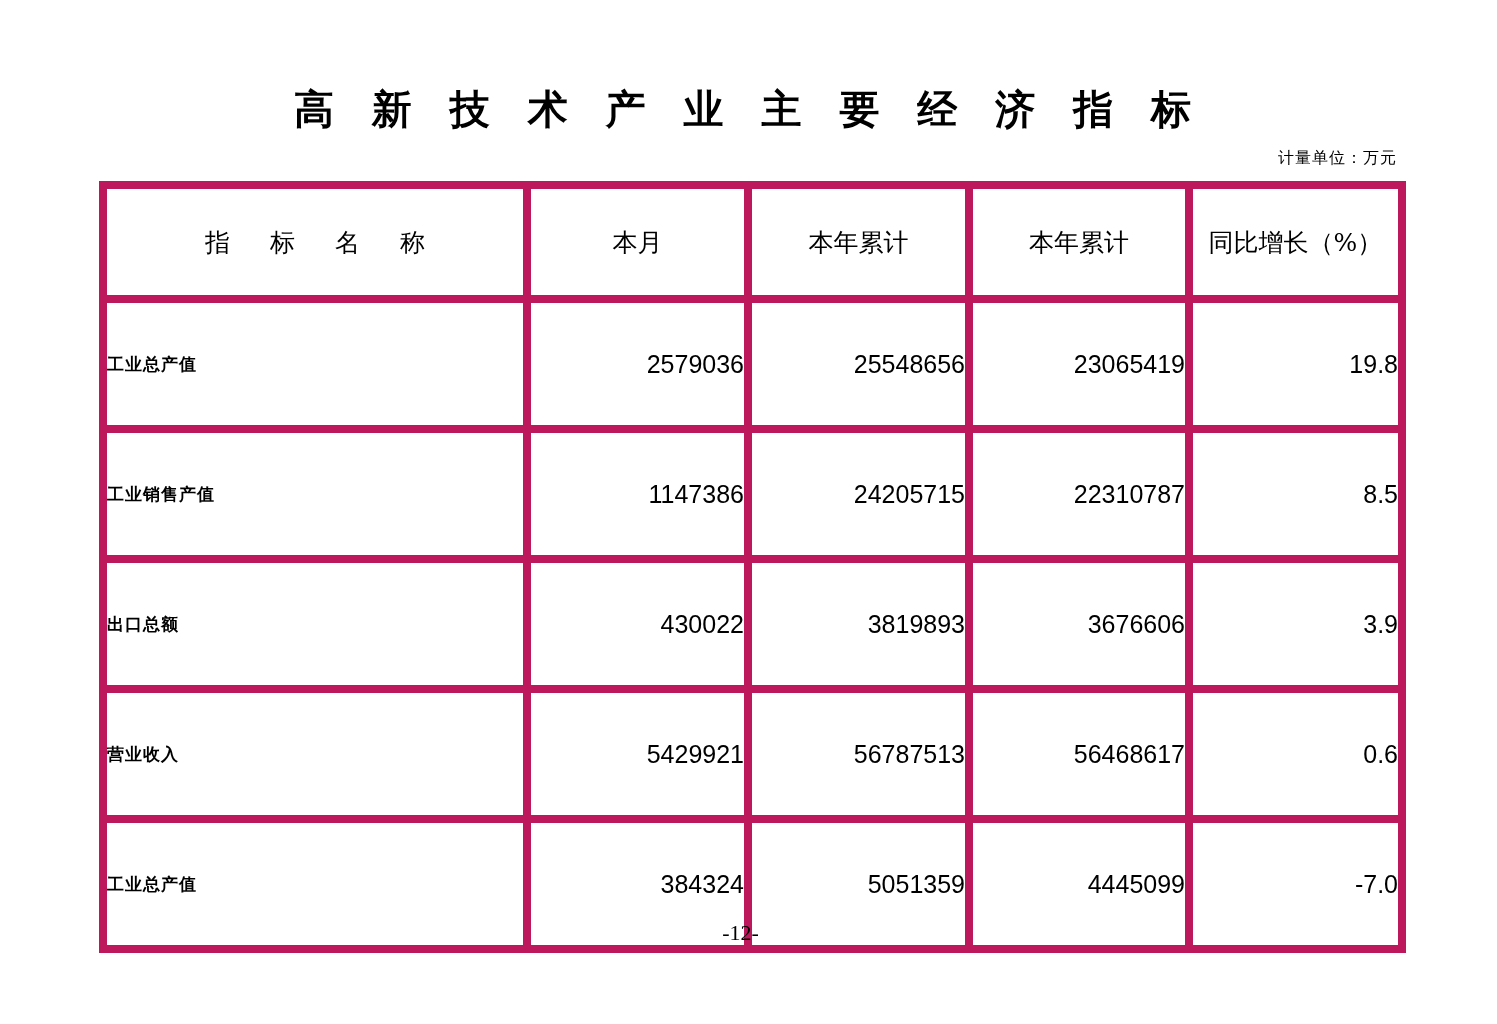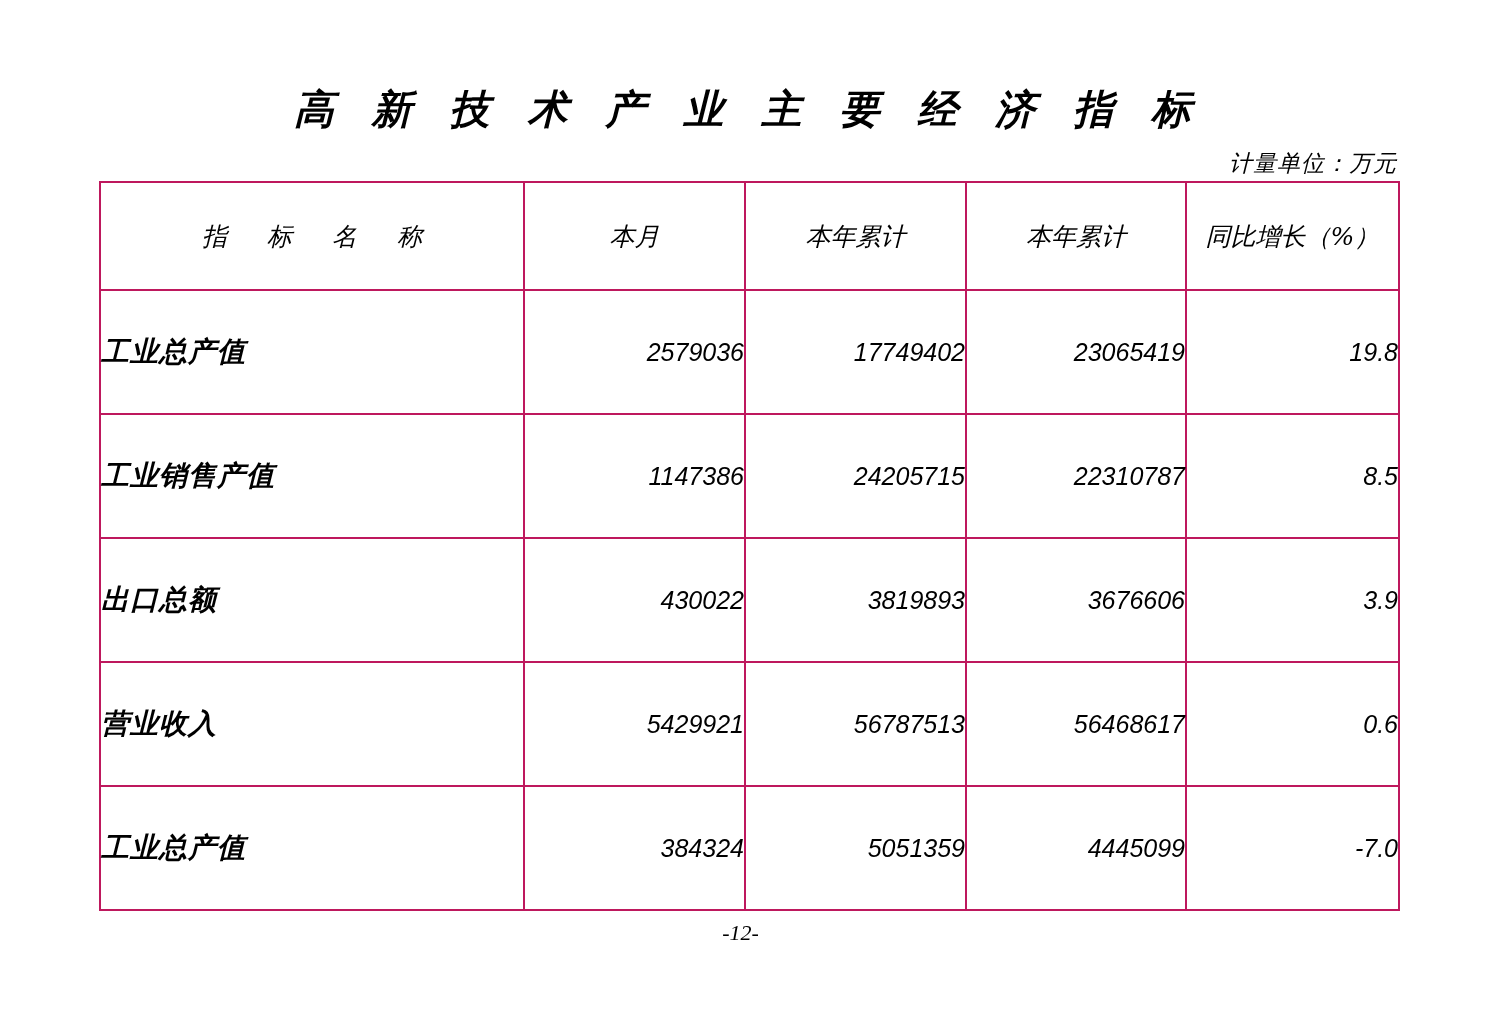--- a/index.html
+++ b/index.html
@@ -13,50 +13,49 @@
     font-family: "Liberation Serif", "DejaVu Serif", serif;
     color: #000000;
     position: relative;
     overflow: hidden;
   }
   .page {
     position: relative;
     width: 1497px;
     height: 796px;
     box-sizing: border-box;
-    font-style: italic;
   }
   .doc-title {
     text-align: center;
     font-size: 40px;
     font-weight: bold;
     letter-spacing: 12px;
     margin: 0;
     padding-top: 82px;
     font-family: "DejaVu Serif", "Liberation Serif", serif;
     white-space: nowrap;
   }
   .unit-line {
     position: absolute;
     right: 100px;
     top: 148px;
-    font-size: 23px;
+    font-size: 16px;
     font-family: "DejaVu Serif", "Liberation Serif", serif;
     letter-spacing: 1px;
   }
   table.main-table {
     position: absolute;
     left: 99px;
     top: 181px;
     width: 1299px;
     border-collapse: collapse;
     table-layout: fixed;
   }
   table.main-table td, table.main-table th {
-    border: 2px solid #be185d;
+    border: 8px solid #be185d;
     padding: 0;
     margin: 0;
   }
   .col-name   { width: 424px; }
   .col-month  { width: 221px; }
   .col-ytd    { width: 221px; }
   .col-last   { width: 220px; }
   .col-growth { width: 213px; }
 
   thead td {
@@ -74,21 +73,21 @@
   tbody td {
     height: 122px;
     vertical-align: middle;
     font-size: 25px;
   }
   td.row-label {
     font-family: "DejaVu Serif", "Liberation Serif", serif;
     font-weight: bold;
     padding-left: 22px;
     letter-spacing: 1px;
-    font-size: 28px;
+    font-size: 17px;
   }
   td.num {
     text-align: right;
     padding-right: 14px;
     font-family: "Liberation Sans", "DejaVu Sans", sans-serif;
     font-size: 25px;
     border-radius: 31px;
   }
   .page-number {
     position: absolute;
@@ -123,21 +122,21 @@
         <td>本月</td>
         <td>本年累计</td>
         <td>本年累计</td>
         <td>同比增长（%）</td>
       </tr>
     </thead>
     <tbody>
       <tr>
         <td class="row-label">工业总产值</td>
         <td class="num">2579036</td>
-        <td class="num">17749402</td>
+        <td class="num">25548656</td>
         <td class="num">23065419</td>
         <td class="num">19.8</td>
       </tr>
       <tr>
         <td class="row-label">工业销售产值</td>
         <td class="num">1147386</td>
         <td class="num">24205715</td>
         <td class="num">22310787</td>
         <td class="num">8.5</td>
       </tr>

